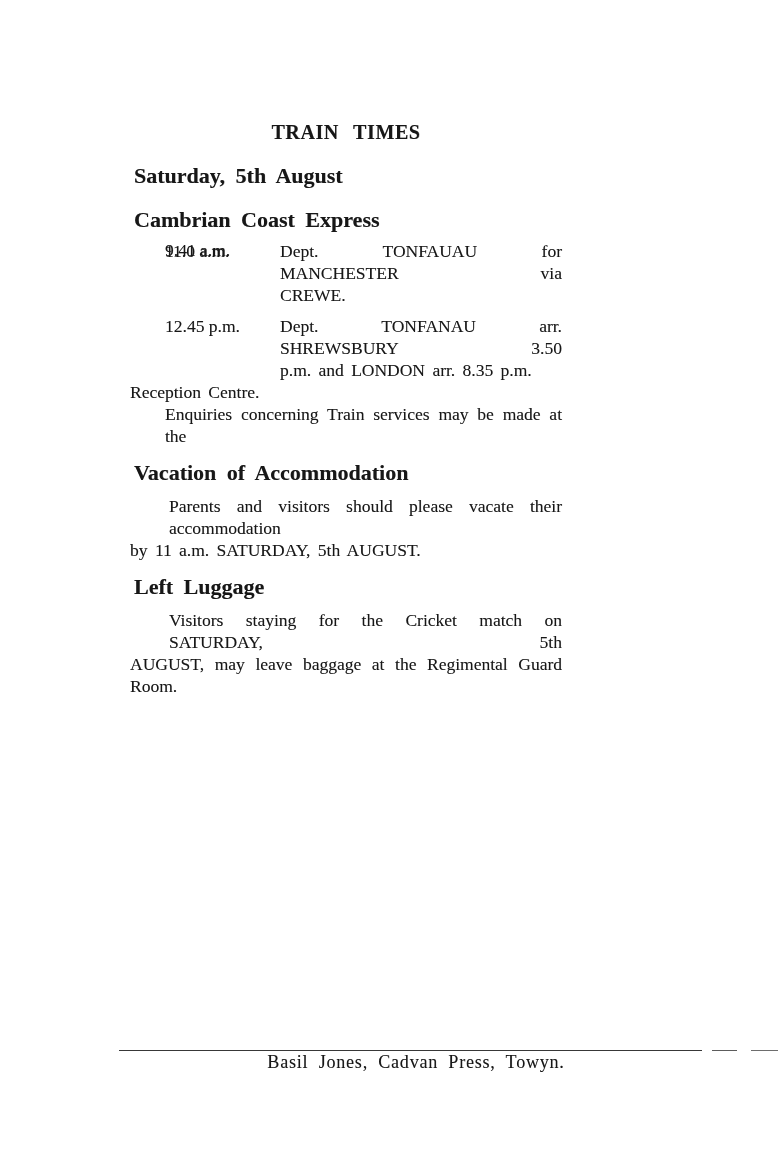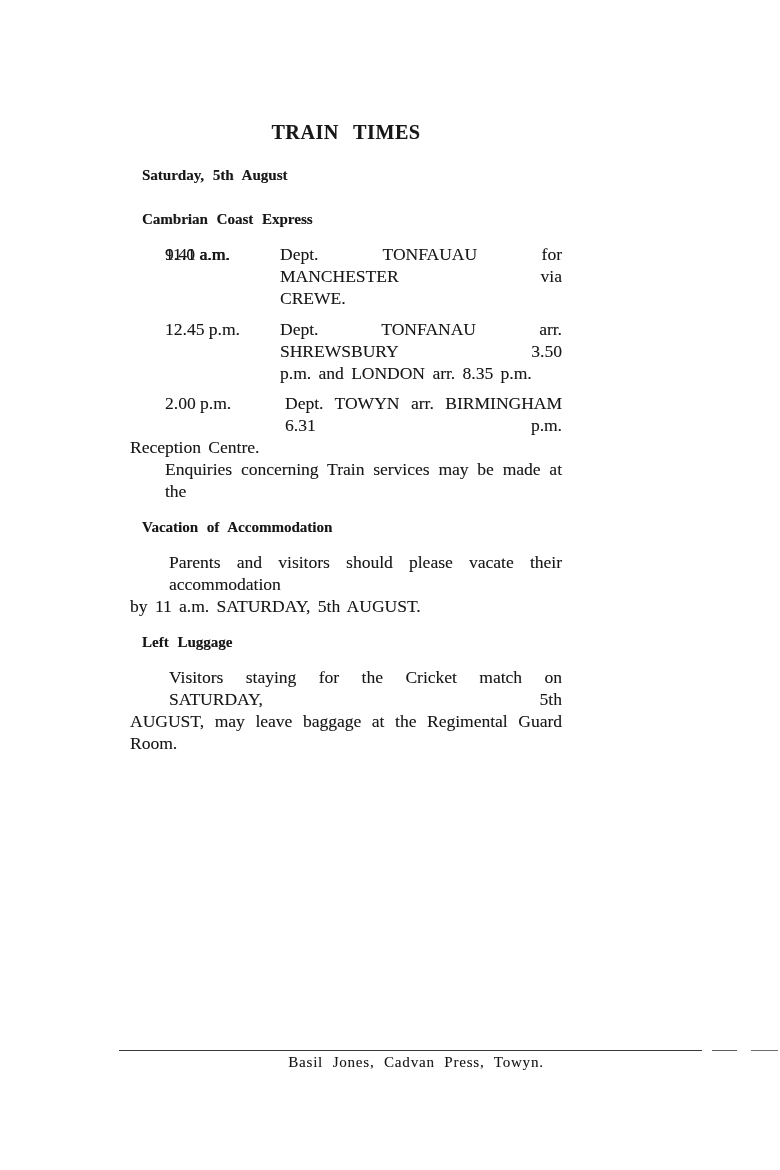--- a/index.html
+++ b/index.html
@@ -24,22 +24,22 @@
     margin: 0;
     font-size: 20px;
     font-weight: 700;
     line-height: 24px;
     text-align: center;
     letter-spacing: 0.6px;
     word-spacing: 9px;
     text-shadow: 0.3px 0.3px 0 rgba(23,23,23,0.4);
   }
   .heading {
-    margin: 12px;
-    font-size: 15px;
+    margin: 4px;
+    font-size: 22px;
     font-weight: 700;
     line-height: 23px;
     word-spacing: 5px;
     text-shadow: 0.3px 0.3px 0 rgba(23,23,23,0.4);
   }
   .h-sat { margin-top: 20px; }
   .h-cam { margin-top: 21px; }
   .h-vac { margin-top: 14px; }
   .h-lug { margin-top: 14px; }
   .line {
@@ -83,21 +83,21 @@
     top: 3px;
     height: 1px;
     background: #3c3c3c;
   }
   .rule-main { left: 119px; width: 583px; background: #383838; }
   .rule-d1 { left: 712px; width: 25px; background: #5c5c5c; }
   .rule-d2 { left: 751px; width: 27px; background: #6d6d6d; }
   .imprint {
     margin: 6px 0 0 52px;
     text-align: center;
-    font-size: 15px;
+    font-size: 18px;
     line-height: 18px;
     word-spacing: 5px;
     letter-spacing: 0.8px;
     text-shadow: 0.25px 0.25px 0 rgba(23,23,23,0.33);
   }
 </style>
 </head>
 <body>
 
 <div class="page">
@@ -124,26 +124,20 @@
     </div>
 
     <div class="entry e-1245">
       <span class="time">12.45 p.m.</span>
       <div class="desc">
         <div class="line jline">Dept. TONFANAU arr. SHREWSBURY 3.50</div>
         <div class="line">p.m. and LONDON arr. 8.35 p.m.</div>
       </div>
     </div>
 
-    <div class="entry twopm">
-      <span class="time">2.00 p.m.</span>
-      <div class="desc">
-        <div class="line jline">Dept. TOWYN arr. BIRMINGHAM 6.31 p.m.</div>
-      </div>
-    </div>
     <div class="line">Reception Centre.</div>
     <div class="line jline ind35">Enquiries concerning Train services may be made at the</div>
   </section>
 
   <section>
     <h2 class="heading h-vac">Vacation of Accommodation</h2>
     <div class="para">
       <div class="line jline first">Parents and visitors should please vacate their accommodation</div>
       <div class="line">by 11 a.m. SATURDAY, 5th AUGUST.</div>
     </div>

